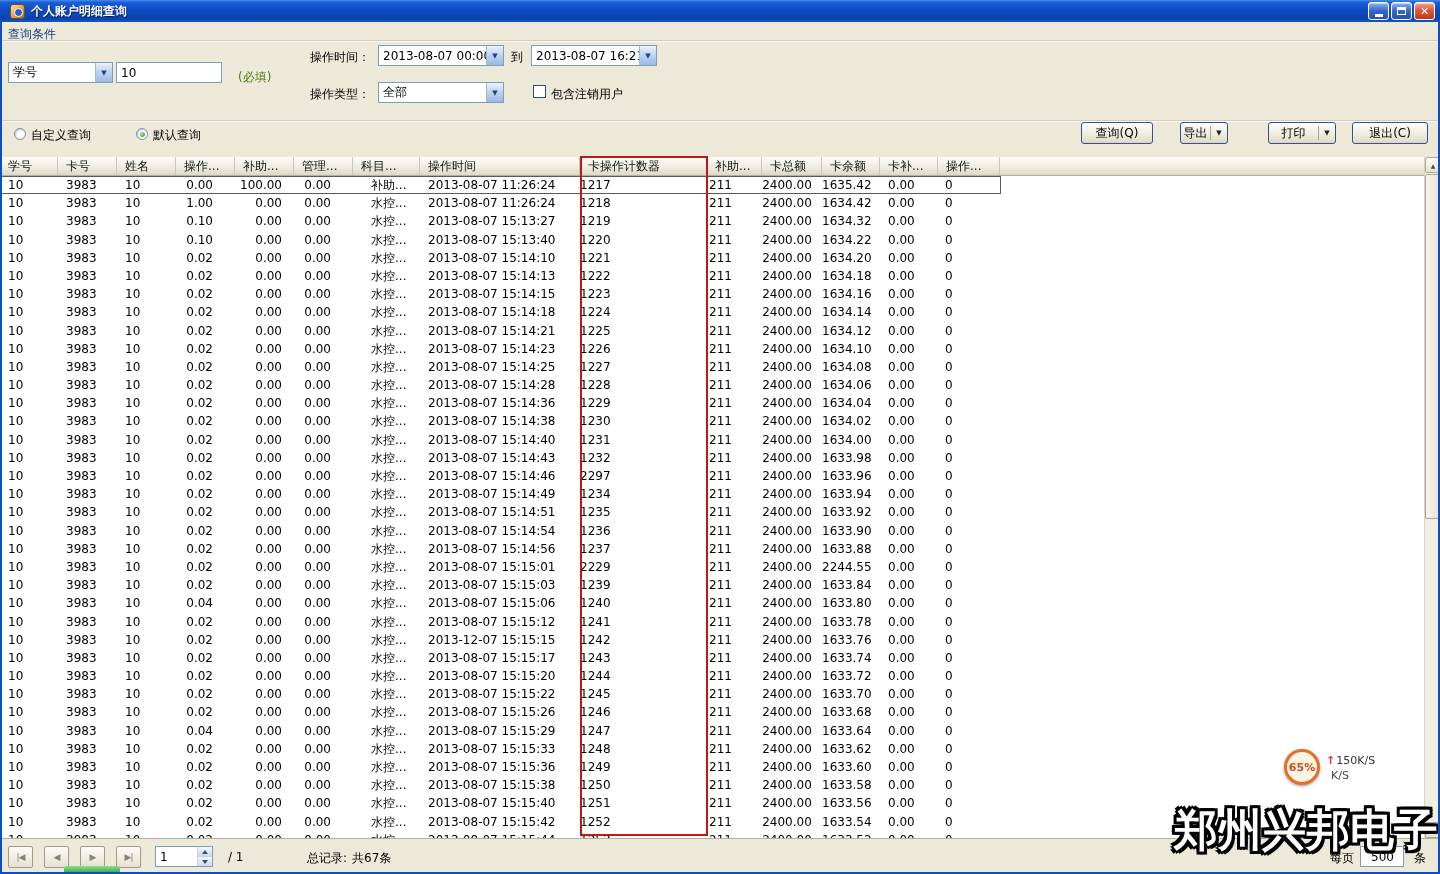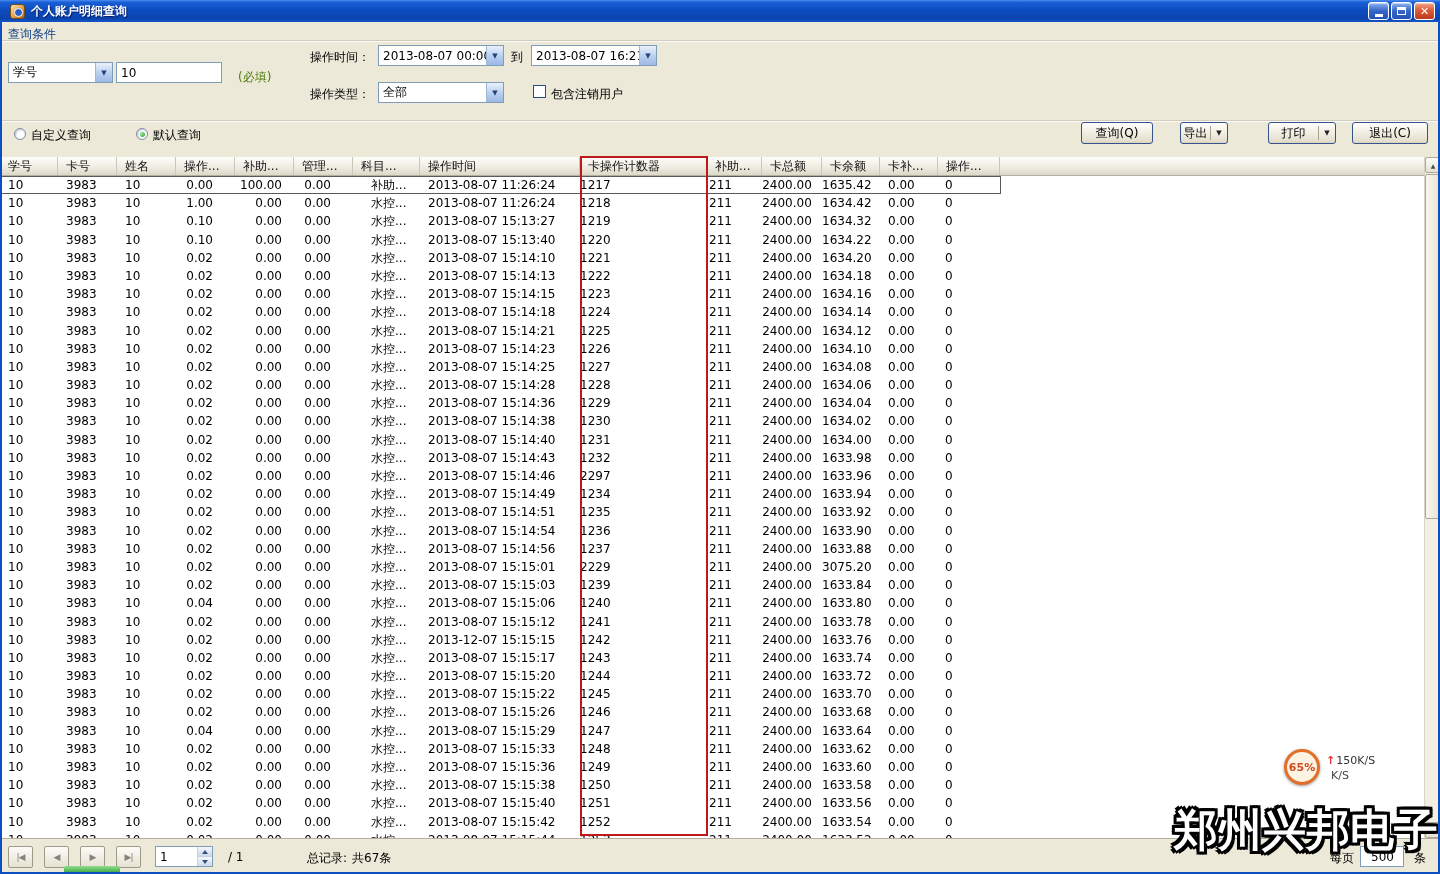--- a/index.html
+++ b/index.html
@@ -532,21 +532,21 @@
         <div class="td c1">3983</div>
         <div class="td c2">10</div>
         <div class="td c3">0.02</div>
         <div class="td c4">0.00</div>
         <div class="td c5">0.00</div>
         <div class="td c6">水控...</div>
         <div class="td c7">2013-08-07 15:15:01</div>
         <div class="td c8">2229</div>
         <div class="td c9">211</div>
         <div class="td c10">2400.00</div>
-        <div class="td c11">3075.20</div>
+        <div class="td c11">2244.55</div>
         <div class="td c12">0.00</div>
         <div class="td c13">0</div>
       </div>
       <div class="tr">
         <div class="td c0">10</div>
         <div class="td c1">3983</div>
         <div class="td c2">10</div>
         <div class="td c3">0.02</div>
         <div class="td c4">0.00</div>
         <div class="td c5">0.00</div>

